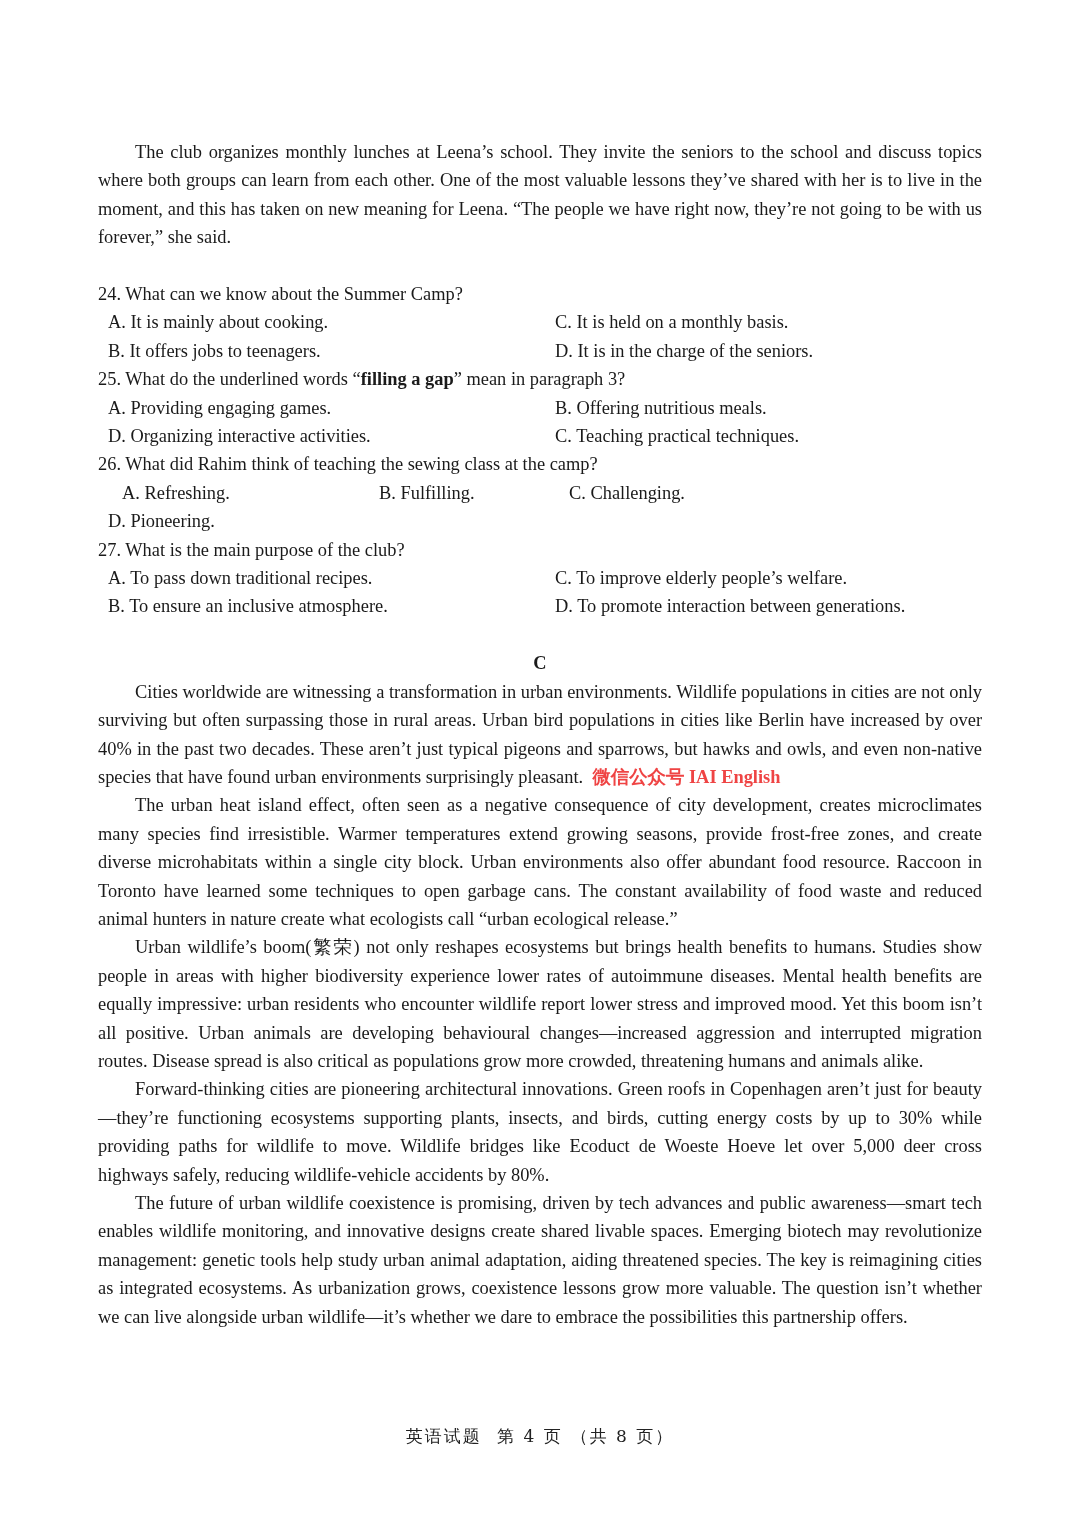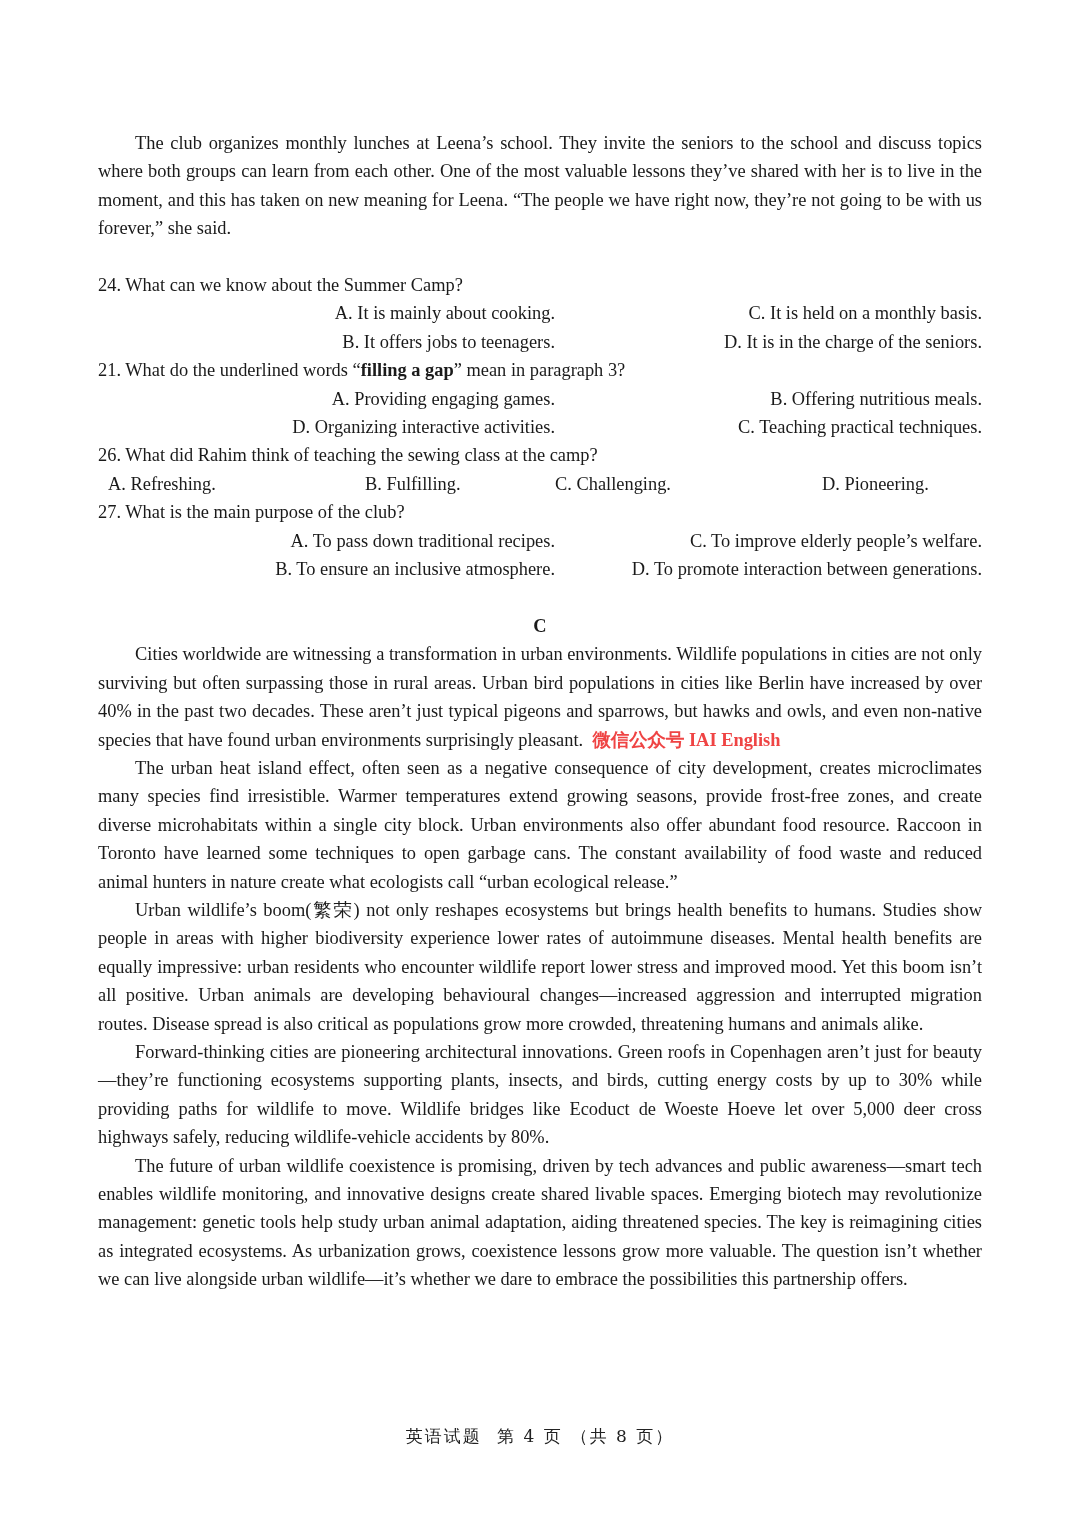--- a/index.html
+++ b/index.html
@@ -13,41 +13,41 @@
       position: relative;
       overflow: hidden;
       font-family: "Liberation Serif", "DejaVu Serif", serif;
       color: #1a1a1a;
       font-size: 18.4px;
       line-height: 28.4px;
     }
     .page {
       position: absolute;
       left: 98px;
-      top: 129px;
+      top: 138px;
       width: 884px;
     }
     p.para {
       margin: 0;
       text-indent: 37px;
       text-align: justify;
     }
     .spacer-28 { height: 28.4px; }
     .question {
       margin: 0;
     }
     .options {
       display: flex;
       flex-wrap: wrap;
       margin: 0;
       padding-left: 10px;
     }
-    .options.two .opt { width: 447px; text-align: right; }
+    .options.two .opt { width: 447px; }
     .options.two .opt:nth-child(2n) { width: 427px; }
-    .options.four .opt:nth-child(1) { width: 257px; }
+    .options.four .opt:nth-child(1) { width: 257px; margin-left: 14px; }
     .options.four .opt:nth-child(2) { width: 190px; }
     .options.four .opt:nth-child(3) { width: 267px; }
     .options.four .opt:nth-child(4) { width: 160px; }
     .opt {
       white-space: nowrap;
     }
     .underlined-bold {
       font-weight: bold;
       text-underline-offset: 2px;
     }
@@ -83,21 +83,21 @@
     <p class="question"><span>24.</span> <span>What can we know about the Summer Camp?</span></p>
     <div class="options two">
       <span class="opt">A. It is mainly about cooking.</span>
       <span class="opt">C. It is held on a monthly basis.</span>
       <span class="opt">B. It offers jobs to teenagers.</span>
       <span class="opt">D. It is in the charge of the seniors.</span>
     </div>
   </div>
 
   <div>
-    <p class="question"><span>21.</span> <span>What do the underlined words “</span><span class="underlined-bold">filling a gap</span><span>” mean in paragraph 3?</span></p>
+    <p class="question"><span>25.</span> <span>What do the underlined words “</span><span class="underlined-bold">filling a gap</span><span>” mean in paragraph 3?</span></p>
     <div class="options two">
       <span class="opt">A. Providing engaging games.</span>
       <span class="opt">B. Offering nutritious meals.</span>
       <span class="opt">D. Organizing interactive activities.</span>
       <span class="opt">C. Teaching practical techniques.</span>
     </div>
   </div>
 
   <div>
     <p class="question"><span>26.</span> <span>What did Rahim think of teaching the sewing class at the camp?</span></p>

